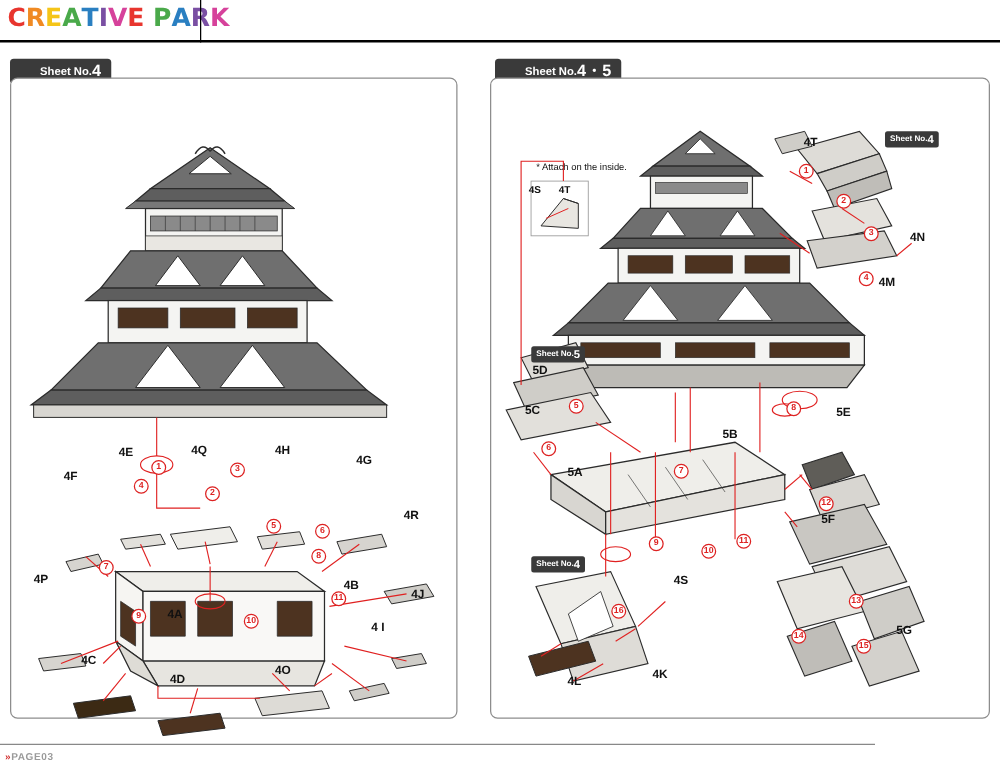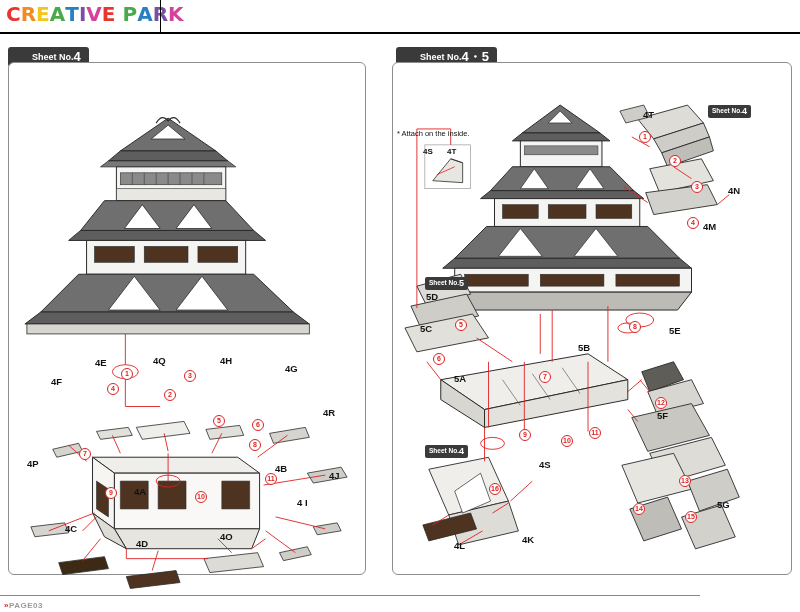--- a/index.html
+++ b/index.html
@@ -335,21 +335,21 @@
       <path d="M92 366 L92 400"></path>
       <path d="M56 454 L40 464"></path>
       <path d="M66 484 L90 470"></path>
       <path d="M300 116 L282 104"></path>
       <path d="M326 142 L338 132"></path>
       <path d="M258 330 L248 318"></path>
     </g>
   </svg>
 
   <div class="art">
-    <div class="note" style="left:4px;top:66px;text-align:right;">* Attach on the inside.</div>
+    <div class="note" style="left:36px;top:66px;text-align:right;">* Attach on the inside.</div>
     <div class="lbl" style="left:30px;top:84px;font-size:8px;">4S</div>
     <div class="lbl" style="left:54px;top:84px;font-size:8px;">4T</div>
 
     <div class="lbl" style="left:250px;top:46px;">4T</div>
     <div class="lbl" style="left:335px;top:122px;text-align:right;">4N</div>
     <div class="lbl" style="left:310px;top:158px;">4M</div>
     <div class="lbl" style="left:33px;top:228px;">5D</div>
     <div class="lbl" style="left:27px;top:260px;">5C</div>
     <div class="lbl" style="left:61px;top:310px;">5A</div>
     <div class="lbl" style="left:185px;top:279px;">5B</div>

